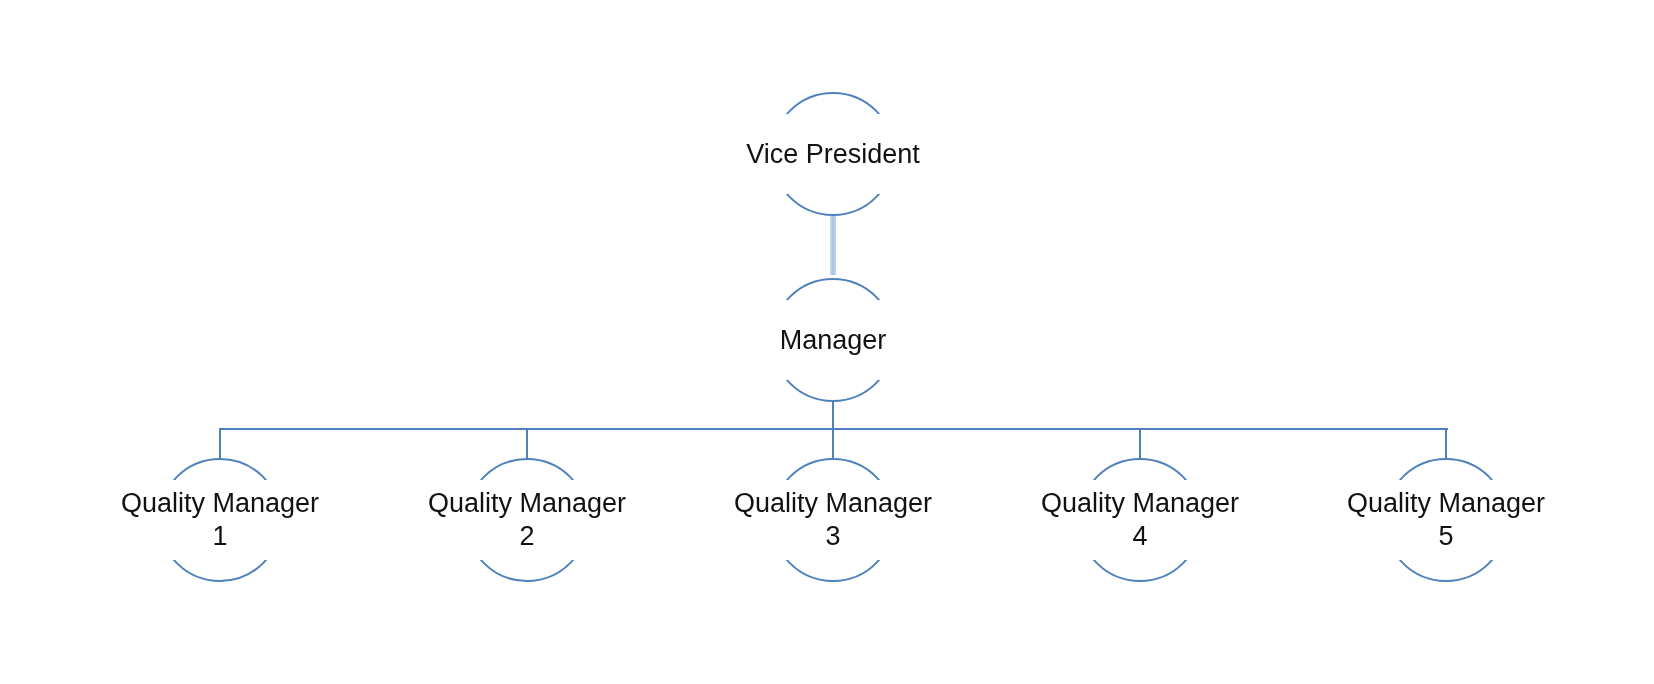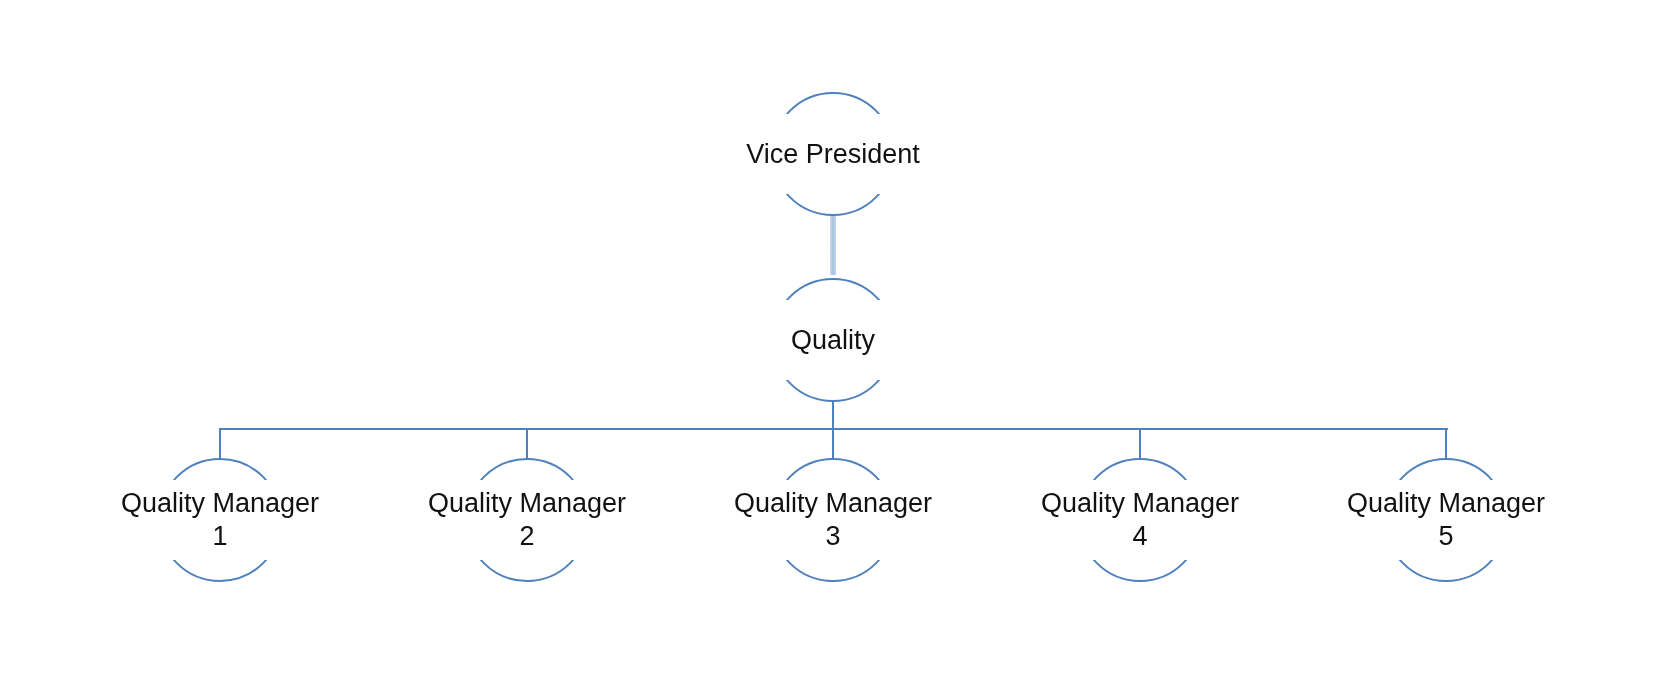--- a/index.html
+++ b/index.html
@@ -67,21 +67,21 @@
   <div class="line v drop4"></div>
   <div class="line v drop5"></div>
 
   <div class="circle c-vp"></div>
   <div class="band b-vp">
     <span>Vice President</span>
   </div>
 
   <div class="circle c-dir"></div>
   <div class="band b-dir">
-    <span>Quality</span>
+    <span>Manager</span>
   </div>
 
   <div class="circle c-q1"></div>
   <div class="band b-q1">
     <span>Quality Manager</span>
     <span>1</span>
   </div>
 
   <div class="circle c-q2"></div>
   <div class="band b-q2">

